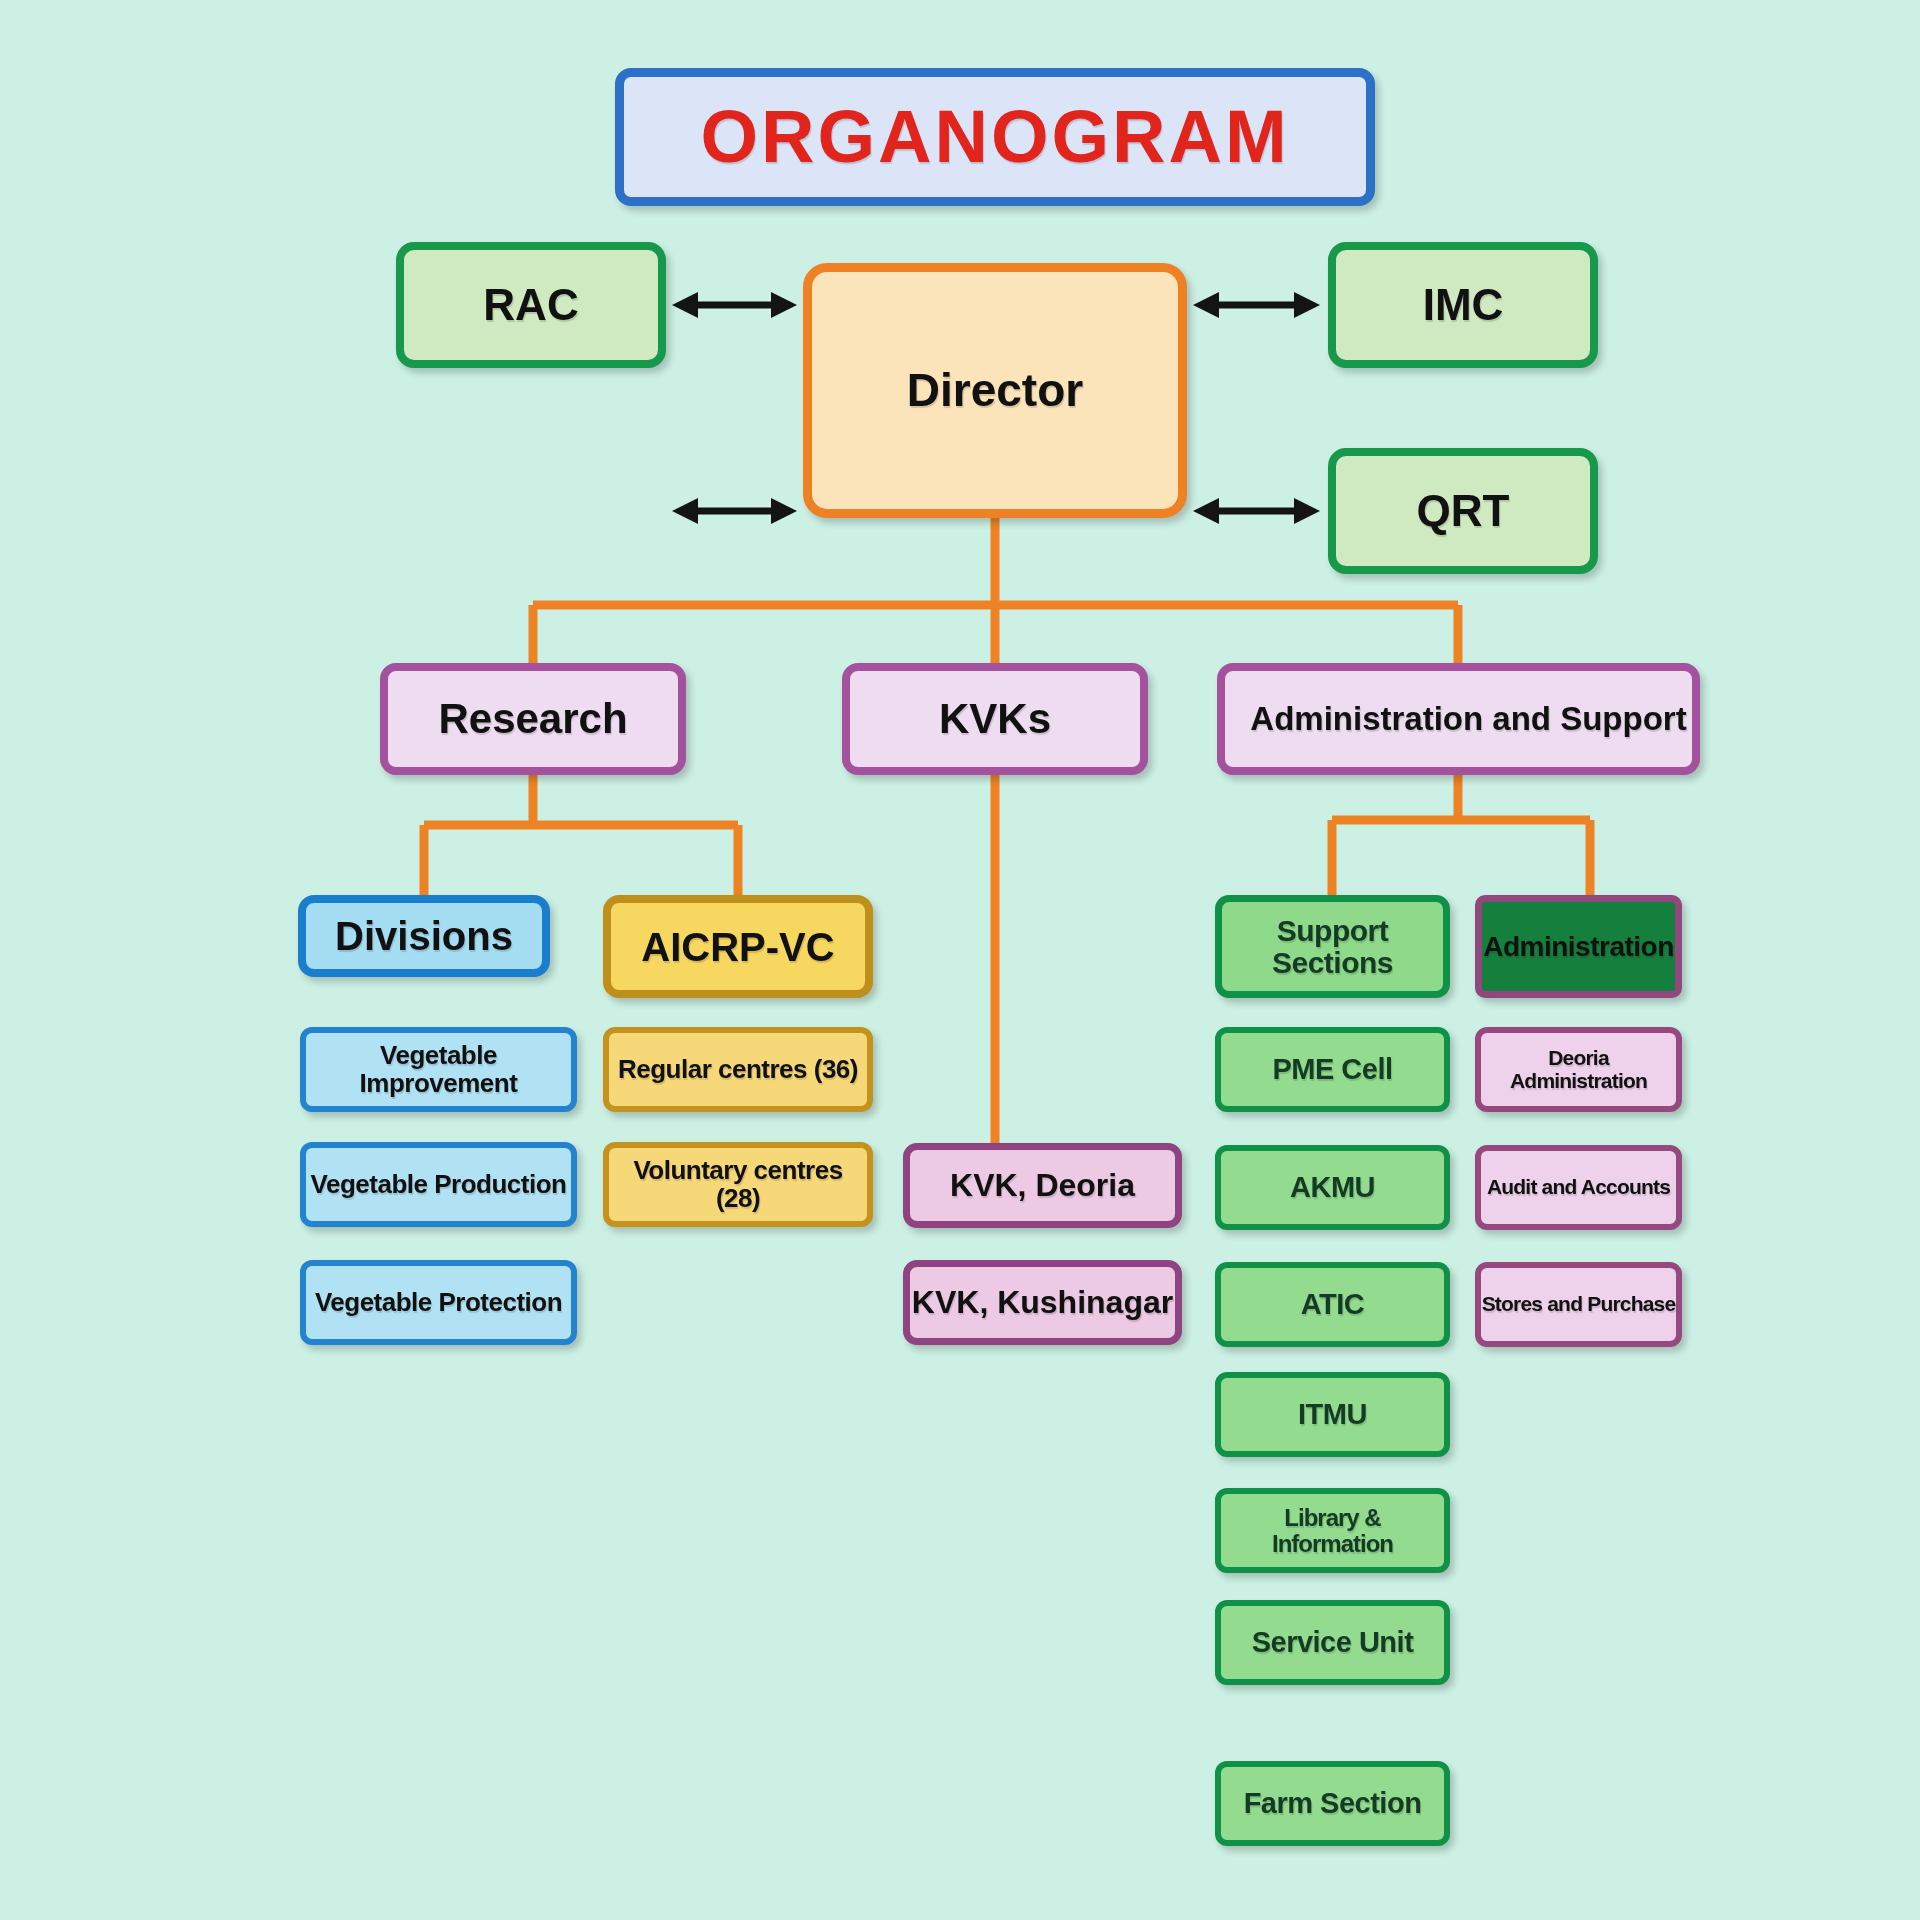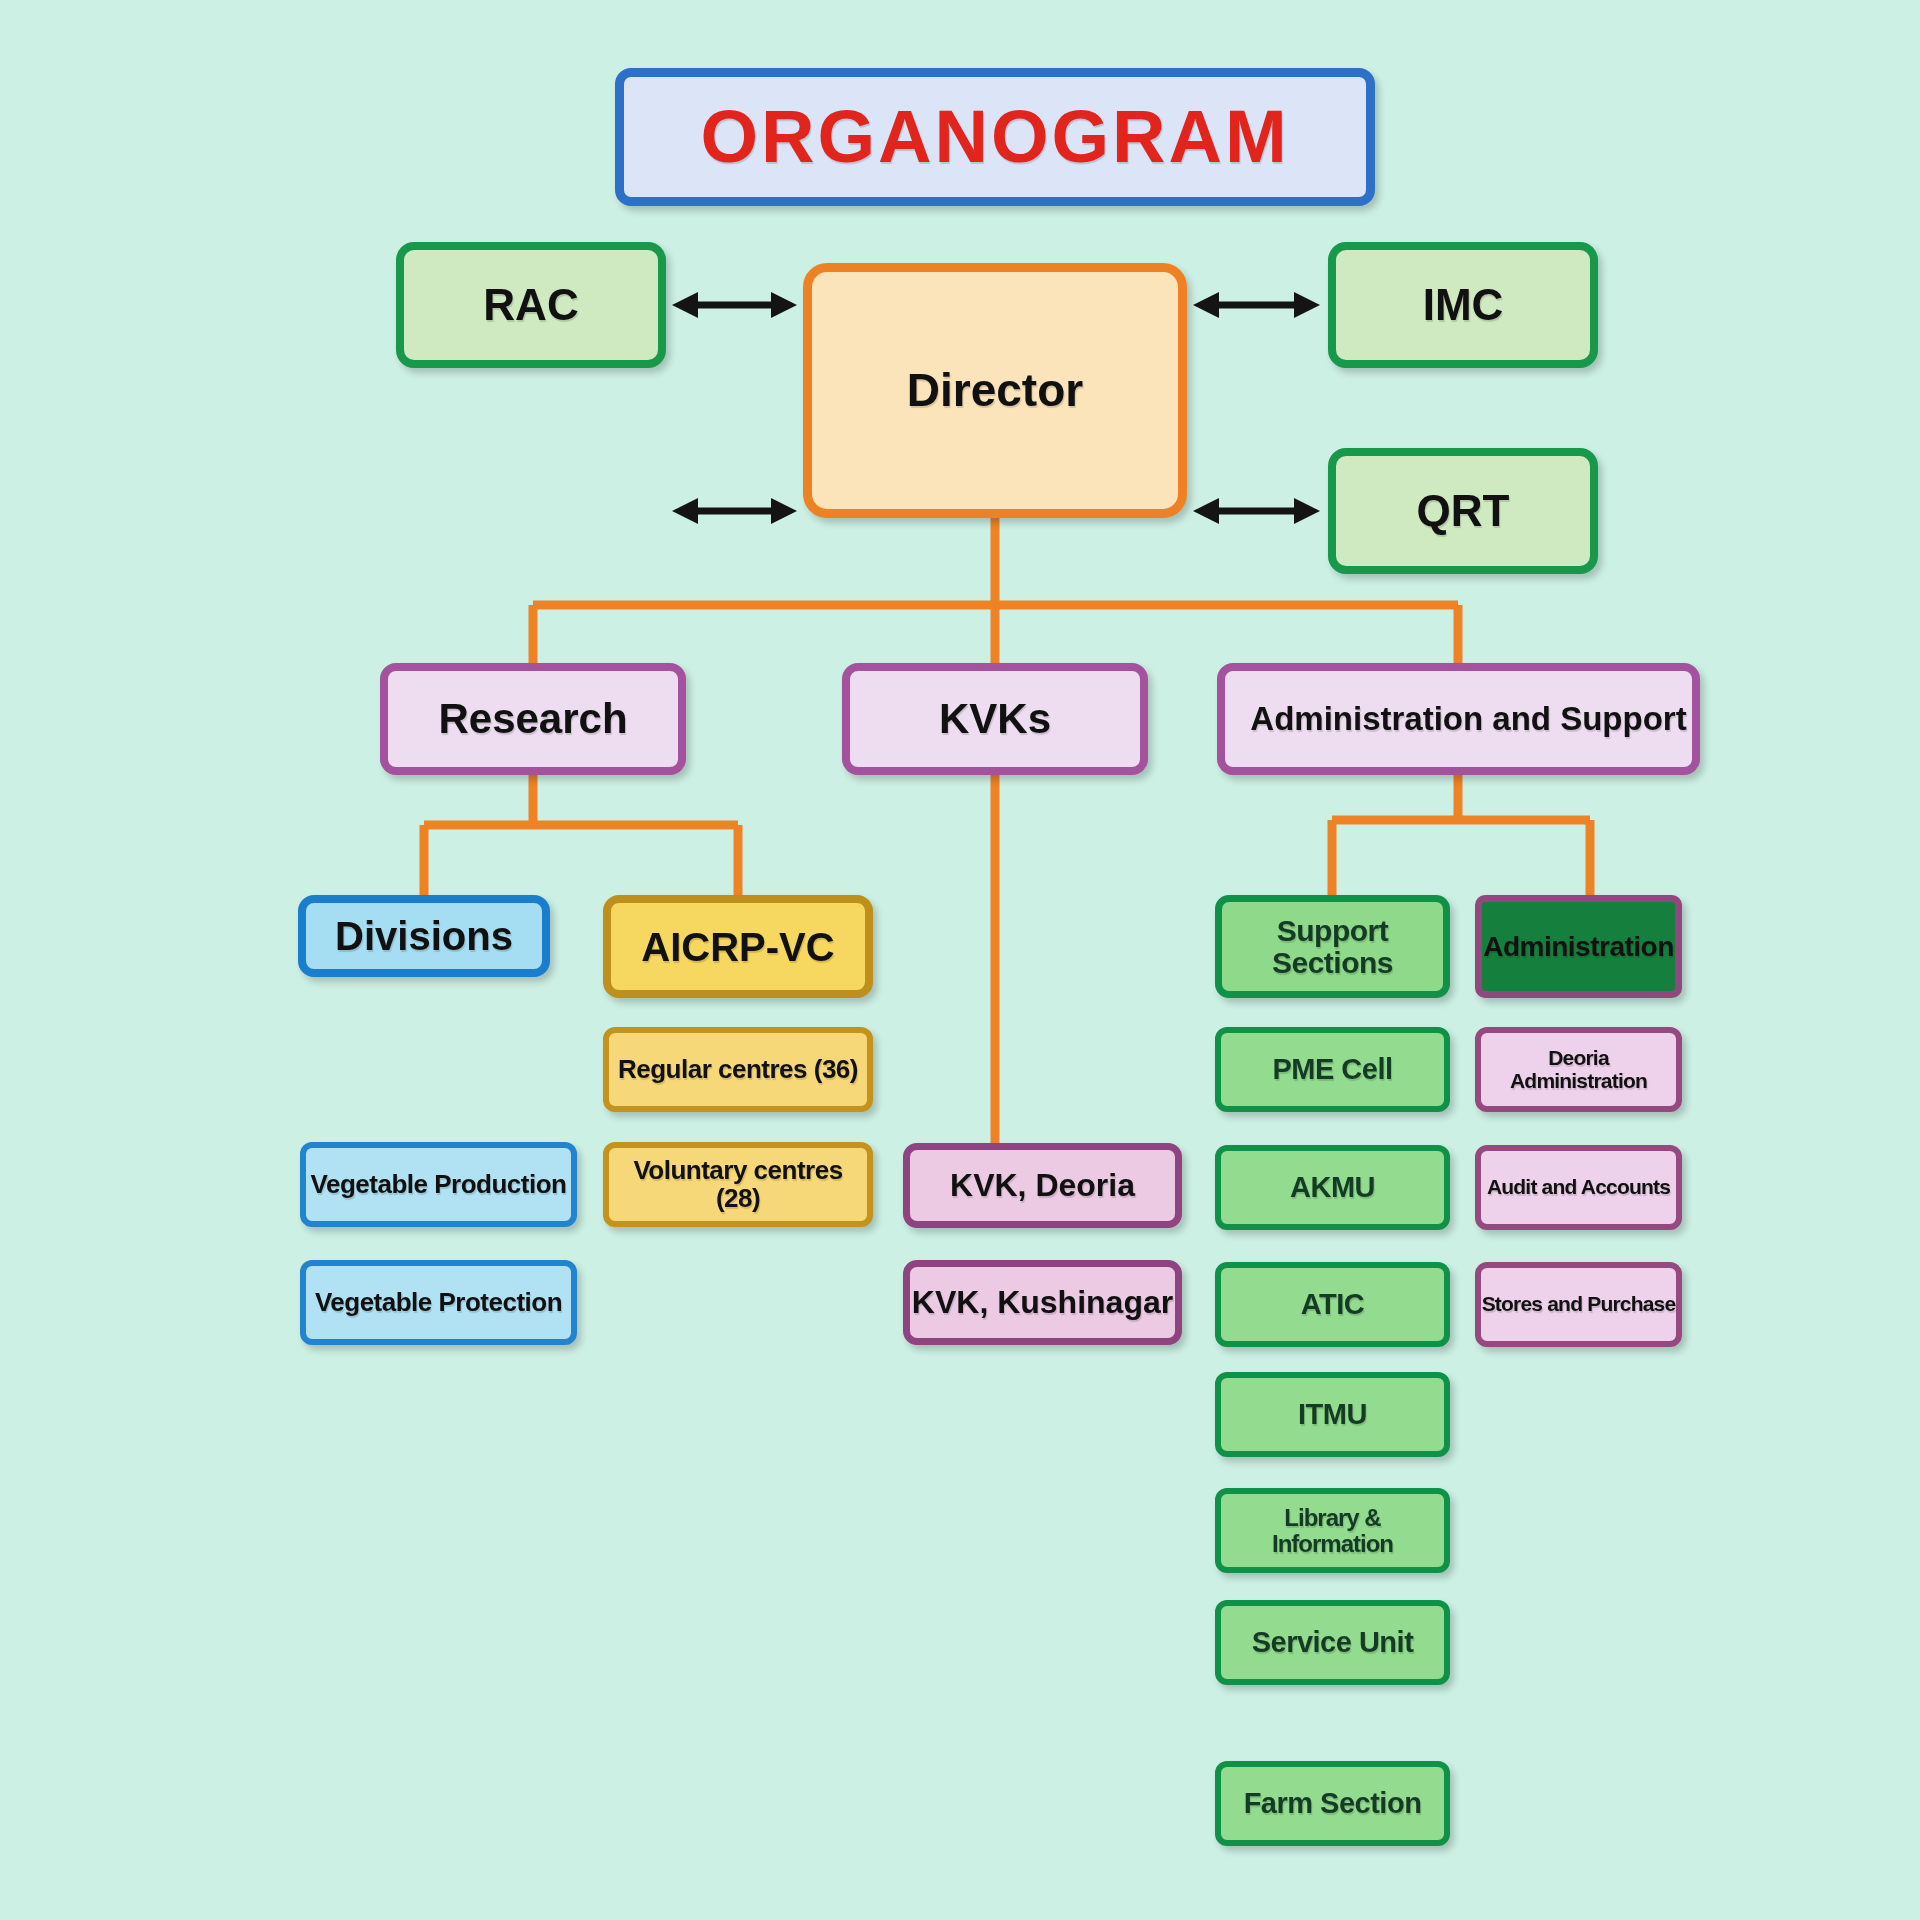--- a/index.html
+++ b/index.html
@@ -83,20 +83,21 @@
   <div class="box green-top imc">IMC</div>
   <div class="box green-top qrt">QRT</div>
 
   <div class="box purple-row research">Research</div>
   <div class="box purple-row kvks">KVKs</div>
   <div class="box purple-row admin-support">Administration and Support</div>
 
   <div class="box blue-head">Divisions</div>
   <div class="box yellow-head">AICRP-VC</div>
 
+  <div class="box blue-item" style="top:1027px;">Vegetable Improvement</div>
   <div class="box blue-item" style="top:1142px;">Vegetable Production</div>
   <div class="box blue-item" style="top:1260px;">Vegetable Protection</div>
 
   <div class="box yellow-item" style="top:1027px;">Regular centres (36)</div>
   <div class="box yellow-item" style="top:1142px;">Voluntary centres (28)</div>
 
   <div class="box pink-item" style="top:1143px;">KVK, Deoria</div>
   <div class="box pink-item" style="top:1260px;">KVK, Kushinagar</div>
 
   <div class="box green-col-head">Support Sections</div>

